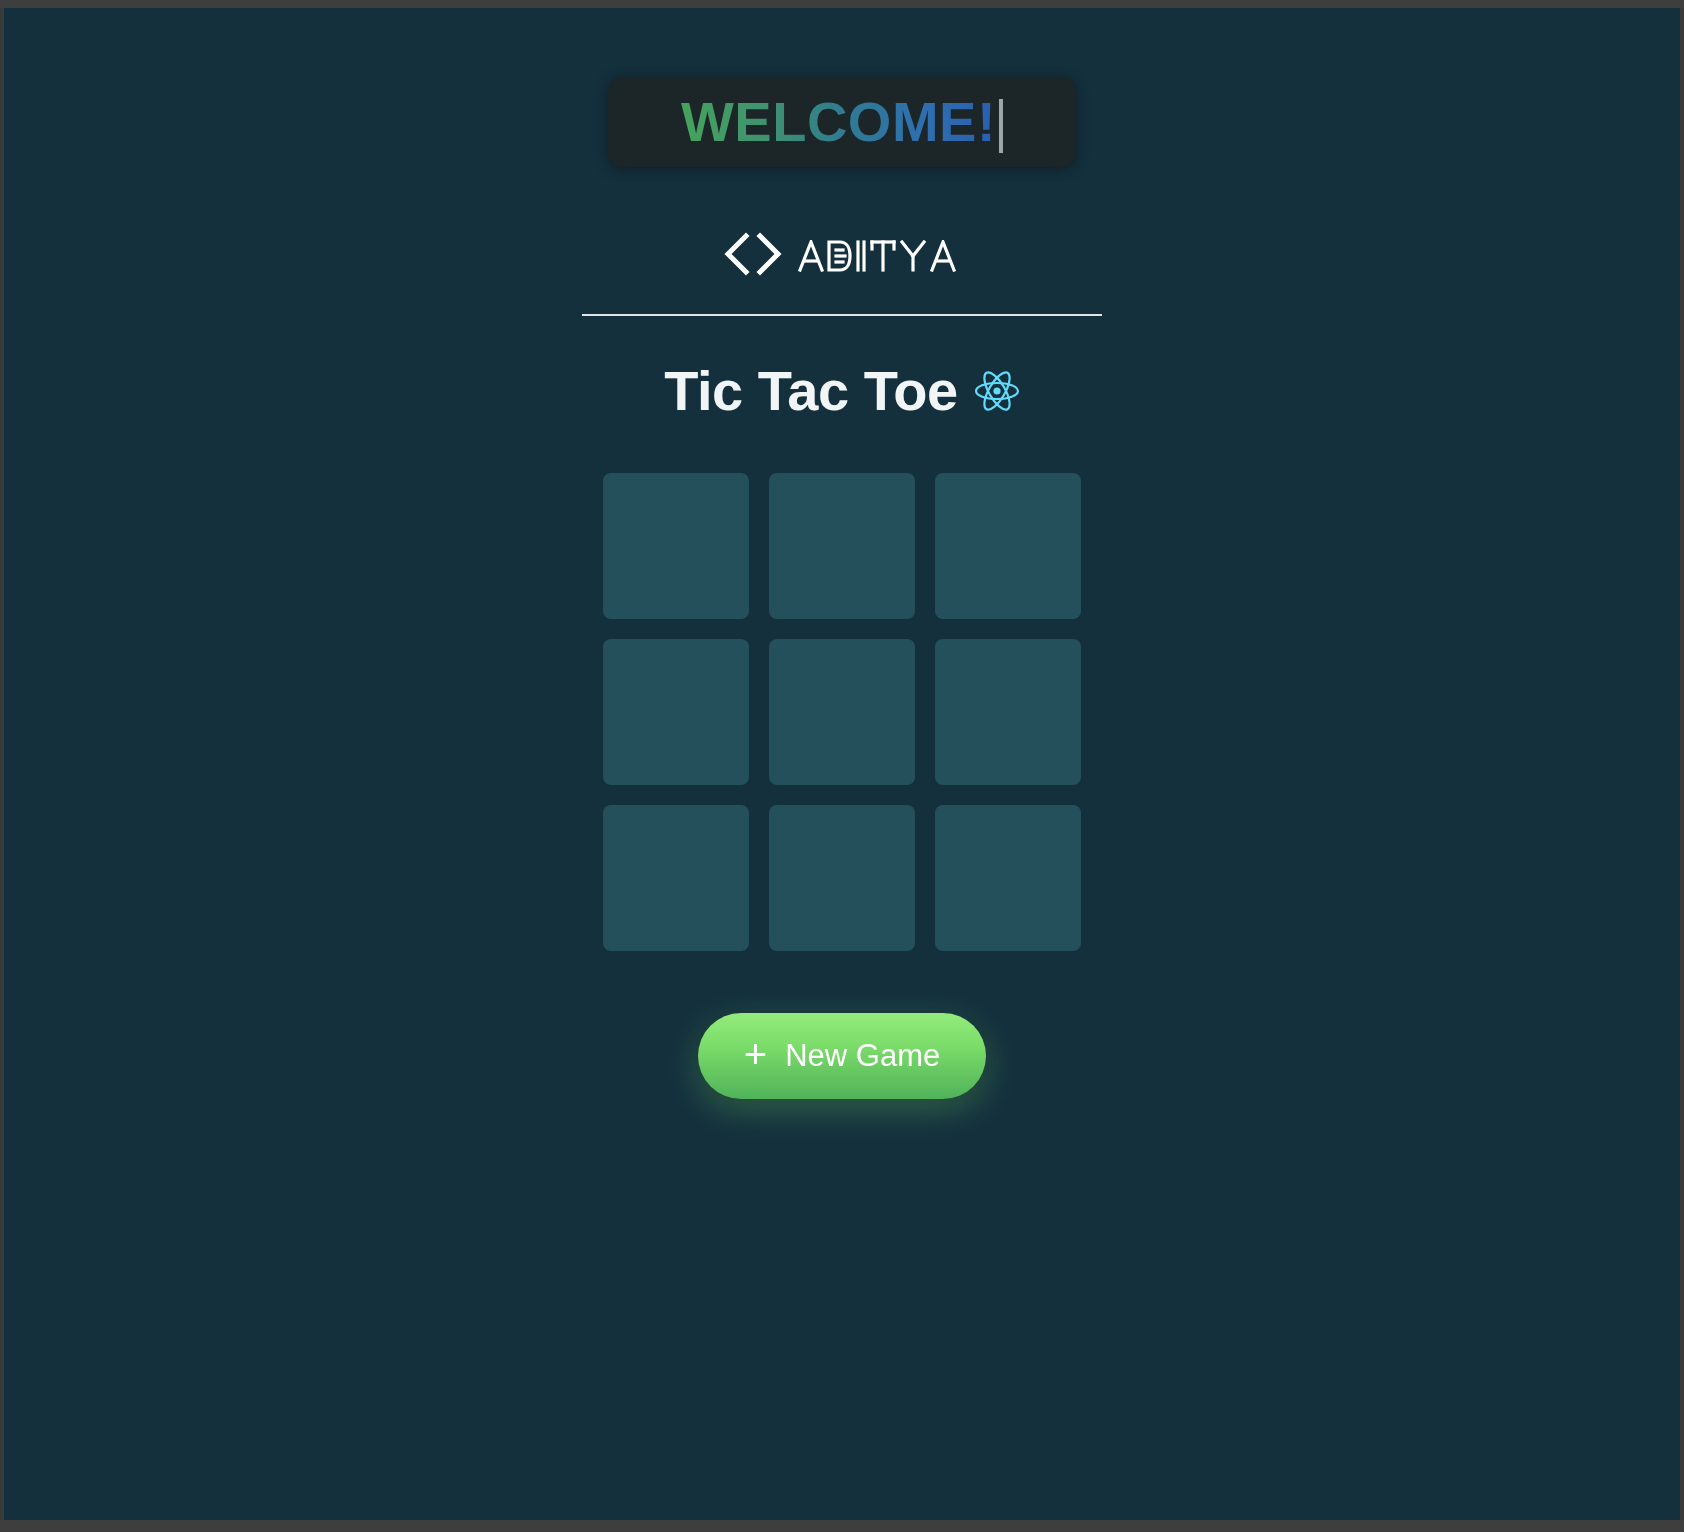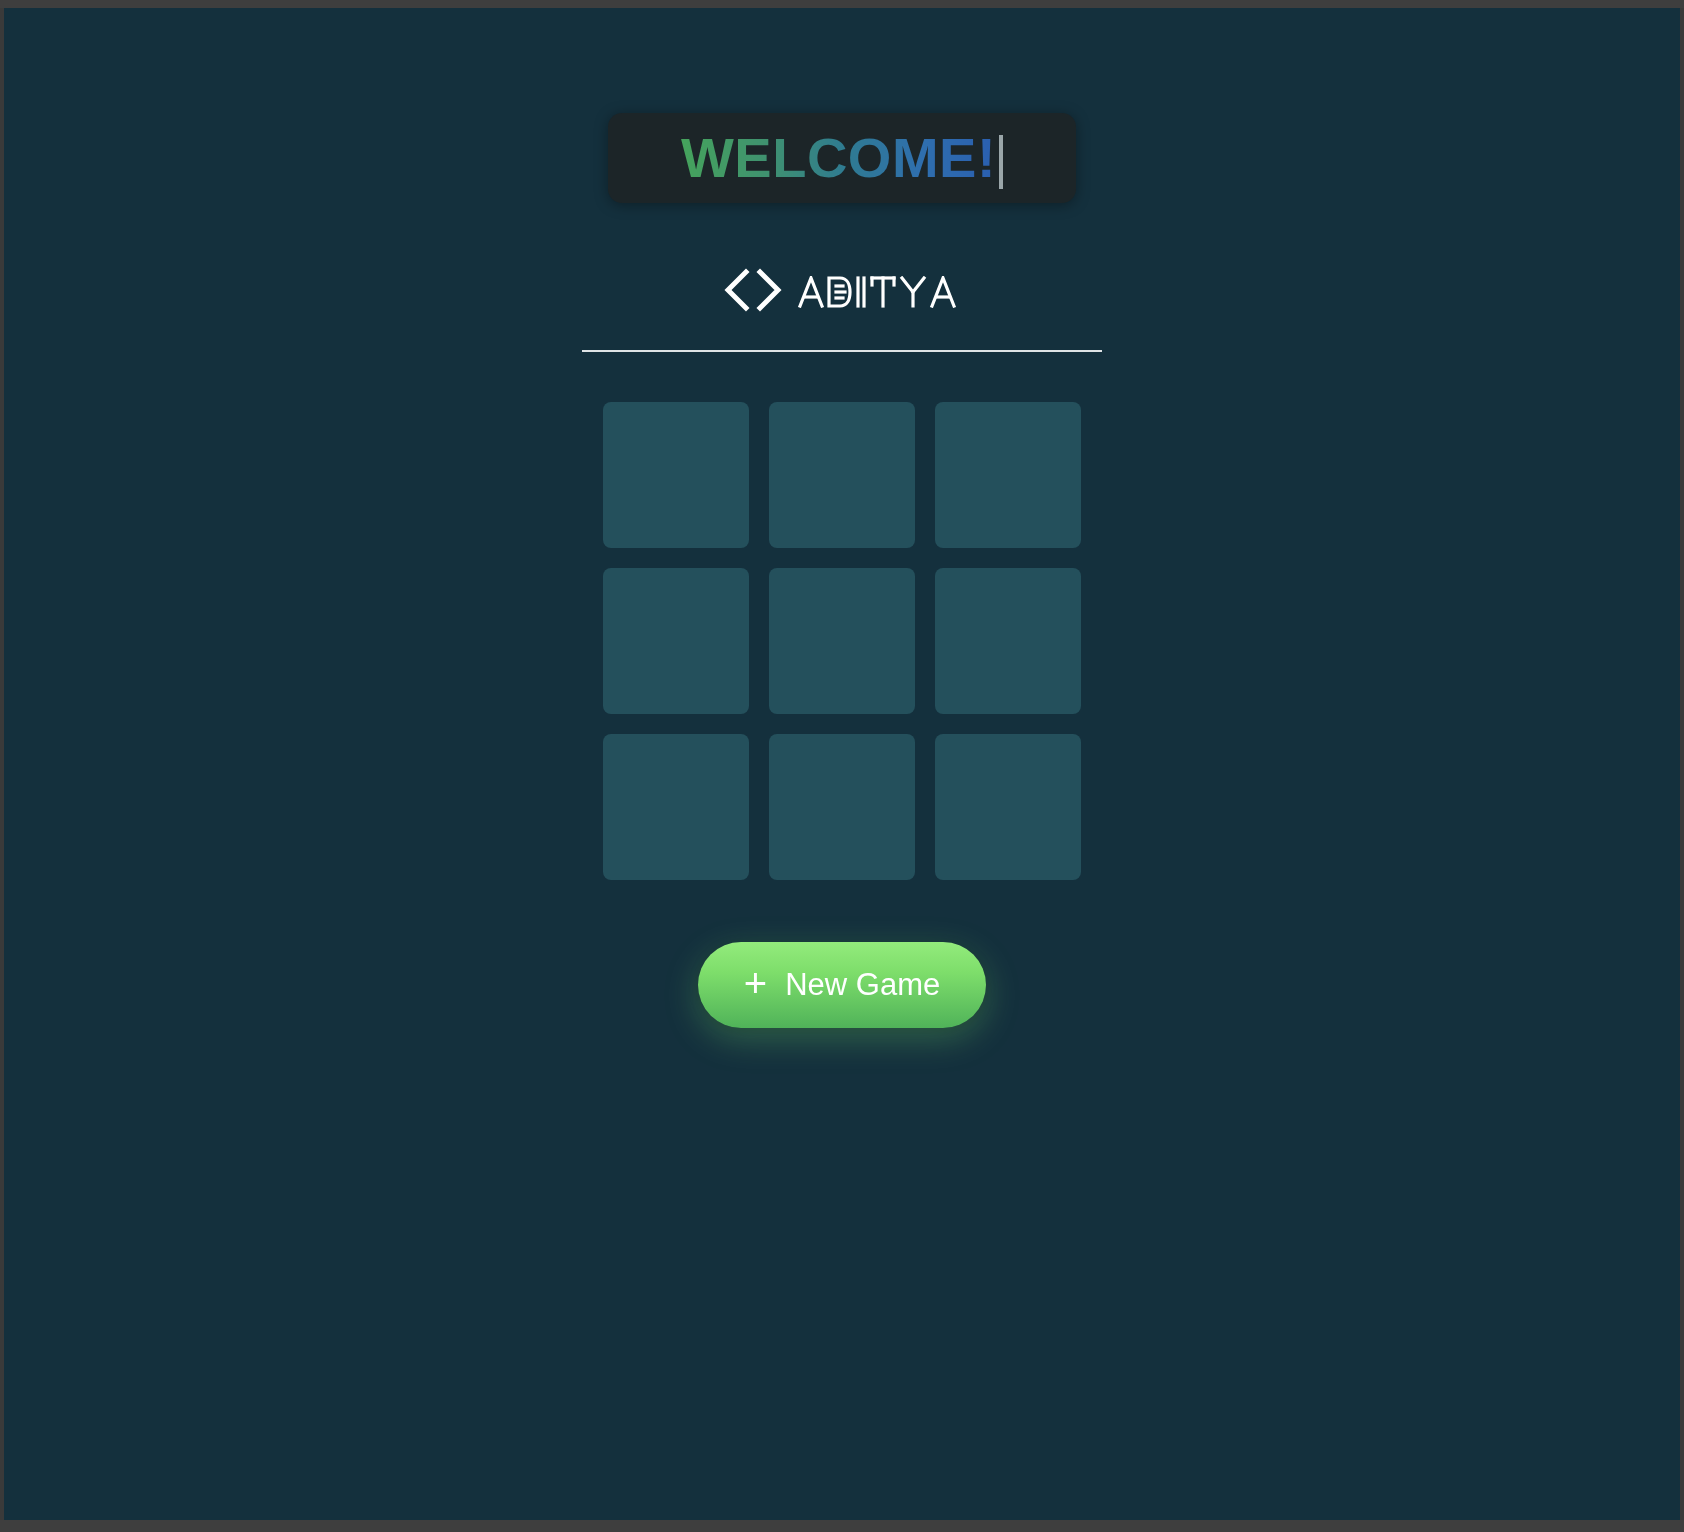--- a/index.html
+++ b/index.html
@@ -44,21 +44,21 @@
     top: 0;
     bottom: 0;
     background: #14303d;
     display: flex;
     flex-direction: column;
     align-items: center;
   }
 
   
   #welcome-banner {
-    margin-top: 105px;
+    margin-top: 69px;
     width: 468px;
     height: 90px;
     background: #1c2528;
     border-radius: 14px;
     display: flex;
     align-items: center;
     justify-content: center;
     box-shadow: 0 2px 14px rgba(0,0,0,0.35);
   }
   #welcome-text {
@@ -227,20 +227,31 @@
 
             <path d="M134 30 L145 2 L156 30"></path>
             <path d="M139.5 21 L150.5 21"></path>
           </g>
         </svg>
       </span>
     </div>
 
     <div id="divider"></div>
 
+    <div id="game-title-row">
+      <span id="game-title">Tic Tac Toe</span>
+      <span id="react-logo-wrap">
+        <svg id="react-logo" width="46" height="42" viewBox="0 0 46 42">
+          <circle cx="23" cy="21" r="3.6" fill="#61dafb"></circle>
+          <ellipse cx="23" cy="21" rx="21" ry="8" fill="none" stroke="#61dafb" stroke-width="2.2"></ellipse>
+          <ellipse cx="23" cy="21" rx="21" ry="8" fill="none" stroke="#61dafb" stroke-width="2.2" transform="rotate(60 23 21)"></ellipse>
+          <ellipse cx="23" cy="21" rx="21" ry="8" fill="none" stroke="#61dafb" stroke-width="2.2" transform="rotate(120 23 21)"></ellipse>
+        </svg>
+      </span>
+    </div>
 
     <div id="board">
       <button class="board-cell"></button>
       <button class="board-cell"></button>
       <button class="board-cell"></button>
       <button class="board-cell"></button>
       <button class="board-cell"></button>
       <button class="board-cell"></button>
       <button class="board-cell"></button>
       <button class="board-cell"></button>

